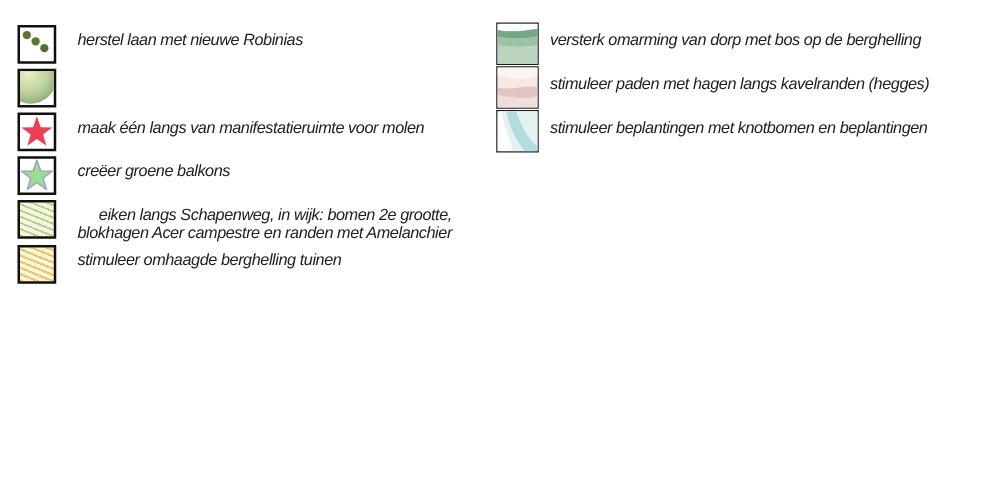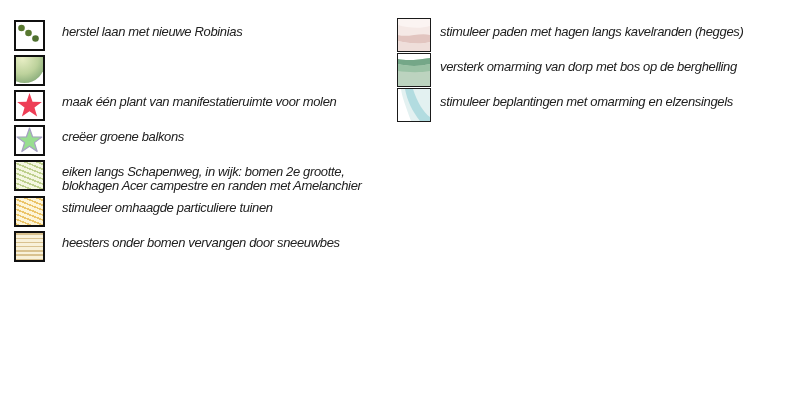--- a/index.html
+++ b/index.html
@@ -14,21 +14,21 @@
   #col-left .row{margin-bottom:4px;}
   #col-right .row{margin-bottom:1px;}
   .sw{flex:0 0 auto;background:#ffffff;box-sizing:content-box;}
   #col-left .sw{width:27px;height:27px;border:2px solid #101010;}
   #col-right .sw{width:32px;height:32px;border:1px solid #1a1a1a;}
   .sw svg{display:block;}
   .lbl{
     font-style:italic;font-size:13px;line-height:13.5px;color:#202020;
     letter-spacing:-0.35px;white-space:pre-line;
   }
-  #col-left .lbl{margin-left:17px;padding-top:5px;}
+  #col-left .lbl{margin-left:17px;padding-top:5px;text-align:right;}
   #col-right .lbl{margin-left:9px;padding-top:7px;}
   .hatch-green{background:repeating-linear-gradient(22deg,#bed08e 0 1.6px,#f4f7e1 1.6px 4.6px);}
   .hatch-yellow{background:repeating-linear-gradient(22deg,#ebc468 0 1.6px,#fdf5d8 1.6px 4.6px);}
   .hatch-gray{background:repeating-linear-gradient(22deg,#b5adc4 0 1.4px,#ffffff 1.4px 4.6px);}
   .lines-tan{background:repeating-linear-gradient(0deg,#d9c28f 0 1.4px,#f8f1d9 1.4px 4.2px);}
   .solid-terracotta{background:#cf9a83;}
 </style>
 </head>
 <body>
 
@@ -61,82 +61,78 @@
       </svg>
     </div>
   </div>
 
   <div class="row">
     <div class="sw">
       <svg width="27" height="27" viewBox="0 0 27 27">
         <polygon points="13.5,1 16.56,9.79 25.86,9.98 18.45,15.61 21.14,24.52 13.5,19.2 5.86,24.52 8.55,15.61 1.14,9.98 10.44,9.79" fill="#ee3e56"></polygon>
       </svg>
     </div>
-    <div class="lbl">maak één plant van manifestatieruimte voor molen</div>
+    <div class="lbl">maak één langs van manifestatieruimte voor molen</div>
   </div>
 
   <div class="row">
     <div class="sw">
       <svg width="27" height="27" viewBox="0 0 27 27">
         <polygon points="13.5,1 16.56,9.79 25.86,9.98 18.45,15.61 21.14,24.52 13.5,19.2 5.86,24.52 8.55,15.61 1.14,9.98 10.44,9.79" fill="#98de90" stroke="#a5a0c2" stroke-width="1.2" stroke-linejoin="round"></polygon>
       </svg>
     </div>
     <div class="lbl">creëer groene balkons</div>
   </div>
 
   <div class="row">
     <div class="sw hatch-green"></div>
     <div class="lbl">eiken langs Schapenweg, in wijk: bomen 2e grootte,
 blokhagen Acer campestre en randen met Amelanchier</div>
   </div>
 
   <div class="row">
     <div class="sw hatch-yellow"></div>
-    <div class="lbl">stimuleer omhaagde particuliere tuinen</div>
+    <div class="lbl">stimuleer omhaagde berghelling tuinen</div>
   </div>
 
 
-  <div class="row">
-    <div class="sw lines-tan"></div>
-    <div class="lbl">heesters onder bomen vervangen door sneeuwbes</div>
-  </div>
 
 </div>
 
 <div class="legend-col" id="col-right">
+
+  <div class="row">
+    <div class="sw">
+      <svg width="32" height="32" viewBox="0 0 32 32">
+        <rect width="32" height="32" fill="#bcd3bf"></rect>
+        <path d="M0,0 H32 V4 C20,6 8,7 0,5 Z" fill="#ffffff"></path>
+        <path d="M0,5 C8,7 20,6 32,4 V10 C20,13 8,12 0,10 Z" fill="#74a788"></path>
+        <path d="M0,10 C8,12 20,13 32,10 V17 C20,19 8,18 0,17 Z" fill="#9ac2a5"></path>
+      </svg>
+    </div>
+    <div class="lbl">versterk omarming van dorp met bos op de berghelling</div>
+  </div>
 
   <div class="row">
     <div class="sw">
       <svg width="32" height="32" viewBox="0 0 32 32">
         <rect width="32" height="32" fill="#f5e9e6"></rect>
         <path d="M0,0 H32 V7 C22,10 10,9 0,6 Z" fill="#fbf4f2"></path>
         <path d="M0,16 C10,19 22,13 32,16 V23 C20,26 10,24 0,22 Z" fill="#e2c5c0"></path>
         <path d="M0,22 C10,24 20,26 32,23 V32 H0 Z" fill="#efdeda"></path>
       </svg>
     </div>
     <div class="lbl">stimuleer paden met hagen langs kavelranden (hegges)</div>
   </div>
 
   <div class="row">
     <div class="sw">
       <svg width="32" height="32" viewBox="0 0 32 32">
-        <rect width="32" height="32" fill="#bcd3bf"></rect>
-        <path d="M0,0 H32 V4 C20,6 8,7 0,5 Z" fill="#ffffff"></path>
-        <path d="M0,5 C8,7 20,6 32,4 V10 C20,13 8,12 0,10 Z" fill="#74a788"></path>
-        <path d="M0,10 C8,12 20,13 32,10 V17 C20,19 8,18 0,17 Z" fill="#9ac2a5"></path>
-      </svg>
-    </div>
-    <div class="lbl">versterk omarming van dorp met bos op de berghelling</div>
-  </div>
-
-  <div class="row">
-    <div class="sw">
-      <svg width="32" height="32" viewBox="0 0 32 32">
         <rect width="32" height="32" fill="#ffffff"></rect>
         <path d="M3,0 H32 V30 L28,32 H13 C8,18 4,8 3,0 Z" fill="#e3f1f1"></path>
         <path d="M7,0 H15 C19,13 26,24 32,28 V32 H22 C14,22 9,11 7,0 Z" fill="#b2dce0"></path>
       </svg>
     </div>
-    <div class="lbl">stimuleer beplantingen met omarming en elzensingels</div>
+    <div class="lbl">stimuleer beplantingen met knotbomen en beplantingen</div>
   </div>
 
 
 </div>
 
 </body></html>

